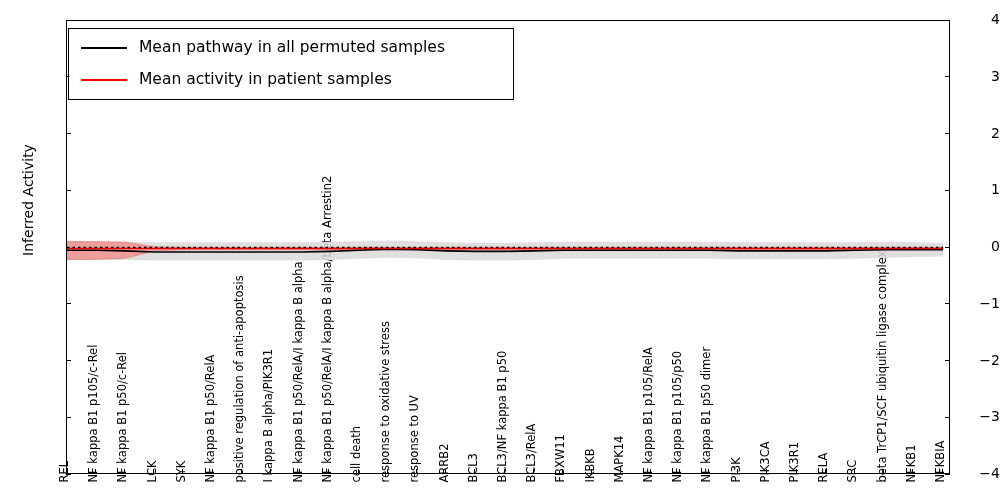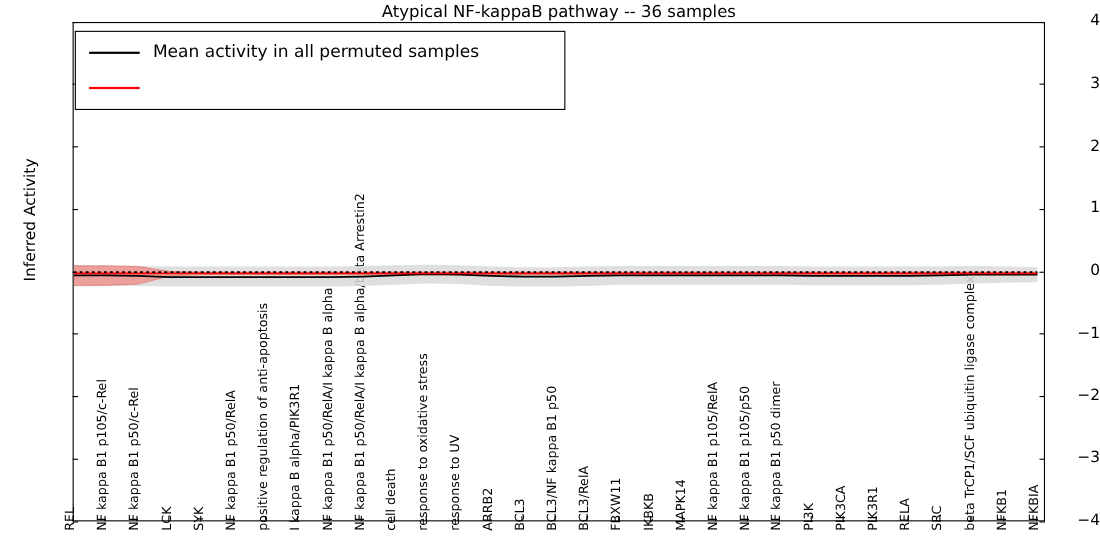--- a/index.html
+++ b/index.html
@@ -117,21 +117,20 @@
     font-size: 15.5px;
     color: #000000;
     white-space: nowrap;
   }
 </style>
 </head>
 <body>
 
 <div id="root">
 
-  <div id="chart-title">Atypical NF-kappaB pathway -- 36 samples</div>
 
   <div id="ylabel">Inferred Activity</div>
 
   <div id="ytick-labels">
       <div class="ytick-label" style="top: 20px;">4</div>
       <div class="ytick-label" style="top: 76.75px;">3</div>
       <div class="ytick-label" style="top: 133.5px;">2</div>
       <div class="ytick-label" style="top: 190.25px;">1</div>
       <div class="ytick-label" style="top: 247px;">0</div>
       <div class="ytick-label" style="top: 303.75px;">−1</div>
@@ -230,20 +229,21 @@
         <path d="M0,220.7575L29.2,220.7575L58.4,221.325L87.6,225.865L116.8,226.4325L146,226.4325L175.2,226.4325L204.4,226.4325L233.6,226.4325L262.8,226.4325L292,226.4325L321.2,226.4325L350.4,226.4325L379.6,226.4325L408.8,226.4325L438,226.4325L467.2,226.4325L496.4,226.4325L525.6,226.4325L554.8,226.4325L584,226.4325L613.2,226.4325L642.4,226.4325L671.6,226.4325L700.8,226.4325L730,226.4325L759.2,226.4325L788.4,226.4325L817.6,226.4325L846.8,226.4325L876,226.4325L876,228.70250000000001L846.8,228.70250000000001L817.6,228.70250000000001L788.4,228.70250000000001L759.2,228.70250000000001L730,228.70250000000001L700.8,228.70250000000001L671.6,228.70250000000001L642.4,228.70250000000001L613.2,228.70250000000001L584,228.70250000000001L554.8,228.70250000000001L525.6,228.70250000000001L496.4,228.70250000000001L467.2,228.70250000000001L438,228.70250000000001L408.8,228.70250000000001L379.6,228.70250000000001L350.4,228.70250000000001L321.2,228.70250000000001L292,228.70250000000001L262.8,228.70250000000001L233.6,228.70250000000001L204.4,228.70250000000001L175.2,228.70250000000001L146,228.70250000000001L116.8,228.70250000000001L87.6,229.83749999999998L58.4,237.21499999999997L29.2,238.35000000000002L0,238.35000000000002Z" fill="#f08a84" fill-opacity="0.75" stroke="#e08078" stroke-width="0.8"></path>
         <path d="M0,229.27L29.2,229.27L58.4,229.83749999999998L87.6,230.97250000000003L116.8,230.97250000000003L146,230.97250000000003L175.2,230.97250000000003L204.4,230.97250000000003L233.6,230.97250000000003L262.8,230.40499999999997L292,229.27L321.2,228.13499999999996L350.4,228.70250000000001L379.6,229.83749999999998L408.8,230.40499999999997L438,230.40499999999997L467.2,229.83749999999998L496.4,229.27L525.6,229.27L554.8,229.27L584,229.27L613.2,229.27L642.4,229.27L671.6,229.83749999999998L700.8,229.83749999999998L730,229.83749999999998L759.2,229.83749999999998L788.4,229.27L817.6,228.70250000000001L846.8,228.70250000000001L876,228.70250000000001" fill="none" stroke="#000000" stroke-width="1.6"></path>
         <path d="M0,227.5675L29.2,227.5675L58.4,227.5675L87.6,227.5675L116.8,227.5675L146,227.5675L175.2,227.5675L204.4,227.5675L233.6,227.5675L262.8,227.5675L292,227.5675L321.2,227.5675L350.4,227.5675L379.6,227.5675L408.8,227.5675L438,227.5675L467.2,227.5675L496.4,227.5675L525.6,227.5675L554.8,227.5675L584,227.5675L613.2,227.5675L642.4,227.5675L671.6,227.5675L700.8,227.5675L730,227.5675L759.2,227.5675L788.4,227.5675L817.6,227.5675L846.8,227.5675L876,227.5675" fill="none" stroke="#ff0000" stroke-width="1.6"></path>
         <path d="M0,226.4325L29.2,226.4325L58.4,226.4325L87.6,226.4325L116.8,226.4325L146,226.4325L175.2,226.4325L204.4,226.4325L233.6,226.4325L262.8,226.4325L292,226.4325L321.2,226.4325L350.4,226.4325L379.6,226.4325L408.8,226.4325L438,226.4325L467.2,226.4325L496.4,226.4325L525.6,226.4325L554.8,226.4325L584,226.4325L613.2,226.4325L642.4,226.4325L671.6,226.4325L700.8,226.4325L730,226.4325L759.2,226.4325L788.4,226.4325L817.6,226.4325L846.8,226.4325L876,226.4325" fill="none" stroke="#000000" stroke-width="1.6" stroke-dasharray="2.5,3"></path>
       </svg>
   </div>
 
   <div id="legend-box">
     <div class="legend-row" style="top:4px;">
       <div class="legend-line" style="background:#000000;"></div>
-      <div class="legend-text">Mean activity in all permuted samples</div>
+      <div class="legend-text">Mean pathway in all permuted samples</div>
     </div>
     <div class="legend-row" style="top:36px;">
       <div class="legend-line" style="background:#ff0000;"></div>
+      <div class="legend-text">Mean activity in patient samples</div>
     </div>
   </div>
 
 </div>
 
 </body></html>

